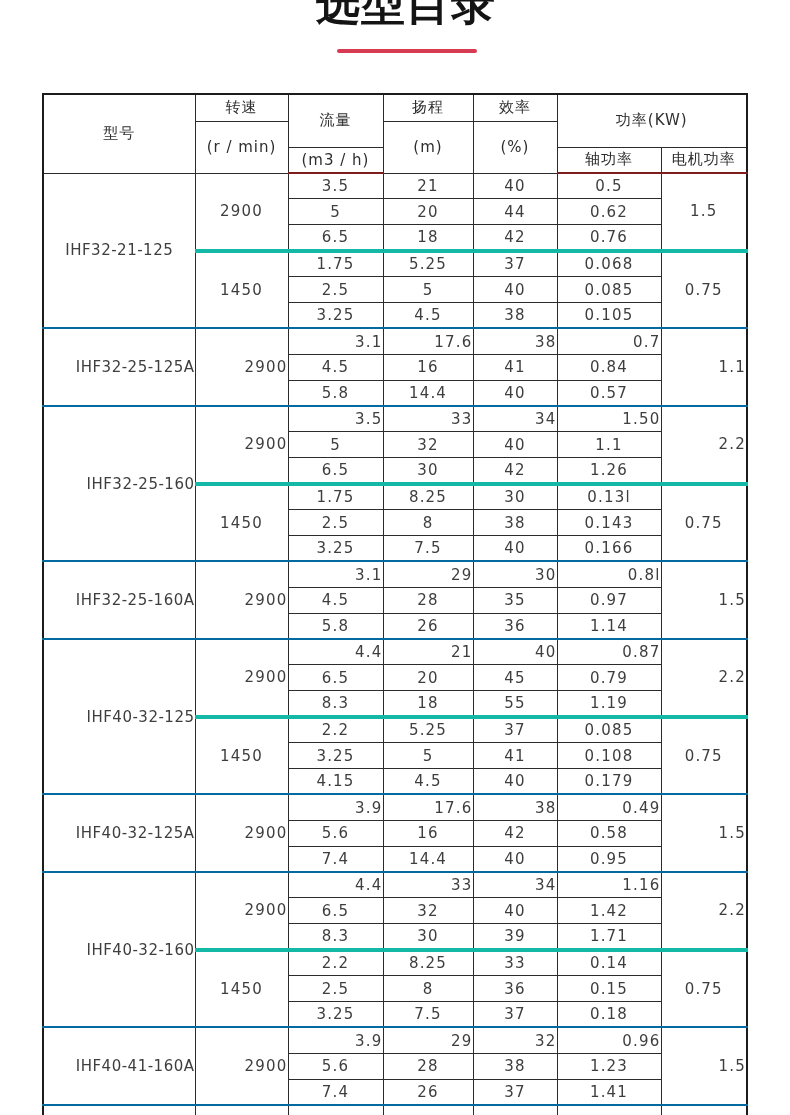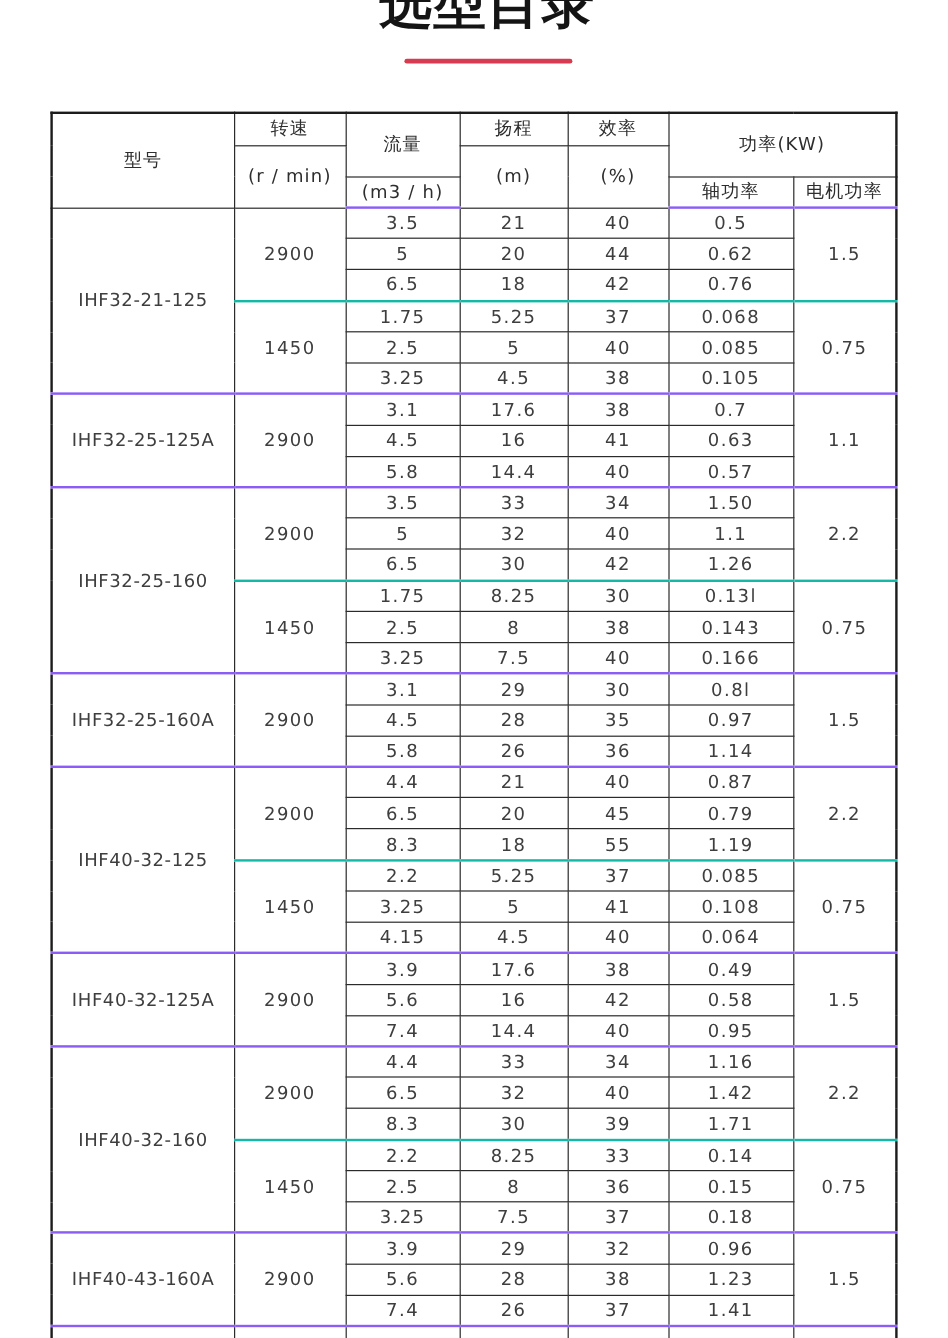--- a/index.html
+++ b/index.html
@@ -38,30 +38,30 @@
     text-align: center; vertical-align: middle;
     overflow: hidden; white-space: nowrap;
   }
   .catalog thead th {
     font-weight: 400; font-size: 15px; color: #2e2e2e;
     letter-spacing: 1px;
   }
   .catalog thead tr.h1row { height: 27px; }
   .catalog thead tr.h2row { height: 26px; }
   .catalog thead tr.h3row { height: 26px; }
-  .catalog thead tr.h3row th { border-bottom: 2px solid #8b5cf6; }
+  .catalog thead tr.h3row th { border-bottom: 2px solid #7f1d1d; }
 
   .catalog tbody tr { height: 25.9px; }
   .catalog tbody td {
     font-size: 15px; color: #3e3e3e; letter-spacing: 1.2px;
     font-family: "DejaVu Sans", sans-serif;
   }
   .catalog tbody td.model { letter-spacing: 0.5px; }
-  .catalog tbody tr.section-start td { border-top: 2px solid #8b5cf6; }
-  .catalog tbody tr.group-start td { border-top: 2px solid #14b8a6; }
+  .catalog tbody tr.section-start td { border-top: 2px solid #0369a1; text-align: right; }
+  .catalog tbody tr.group-start td { border-top: 4px solid #14b8a6; }
   .catalog tbody tr.partial { height: 26px; }
 </style>
 </head>
 <body>
 
 <div class="page">
 
   <h1 class="page-title">选型目录</h1>
   <div class="title-underline" style="background: rgb(214, 59, 82);"></div>
 
@@ -143,21 +143,21 @@
           <td>3.1</td>
           <td>17.6</td>
           <td>38</td>
           <td>0.7</td>
           <td rowspan="3">1.1</td>
         </tr>
         <tr>
           <td>4.5</td>
           <td>16</td>
           <td>41</td>
-          <td>0.63</td>
+          <td>0.84</td>
         </tr>
         <tr>
           <td>5.8</td>
           <td>14.4</td>
           <td>40</td>
           <td>0.57</td>
         </tr>
         <tr class="section-start">
           <td class="model" rowspan="6">IHF32-25-160</td>
           <td rowspan="3">2900</td>
@@ -252,21 +252,21 @@
         <tr>
           <td>3.25</td>
           <td>5</td>
           <td>41</td>
           <td>0.108</td>
         </tr>
         <tr>
           <td>4.15</td>
           <td>4.5</td>
           <td>40</td>
-          <td>0.064</td>
+          <td>0.179</td>
         </tr>
         <tr class="section-start">
           <td class="model" rowspan="3">IHF40-32-125A</td>
           <td rowspan="3">2900</td>
           <td>3.9</td>
           <td>17.6</td>
           <td>38</td>
           <td>0.49</td>
           <td rowspan="3">1.5</td>
         </tr>
@@ -317,21 +317,21 @@
           <td>36</td>
           <td>0.15</td>
         </tr>
         <tr>
           <td>3.25</td>
           <td>7.5</td>
           <td>37</td>
           <td>0.18</td>
         </tr>
         <tr class="section-start">
-          <td class="model" rowspan="3">IHF40-43-160A</td>
+          <td class="model" rowspan="3">IHF40-41-160A</td>
           <td rowspan="3">2900</td>
           <td>3.9</td>
           <td>29</td>
           <td>32</td>
           <td>0.96</td>
           <td rowspan="3">1.5</td>
         </tr>
         <tr>
           <td>5.6</td>
           <td>28</td>

